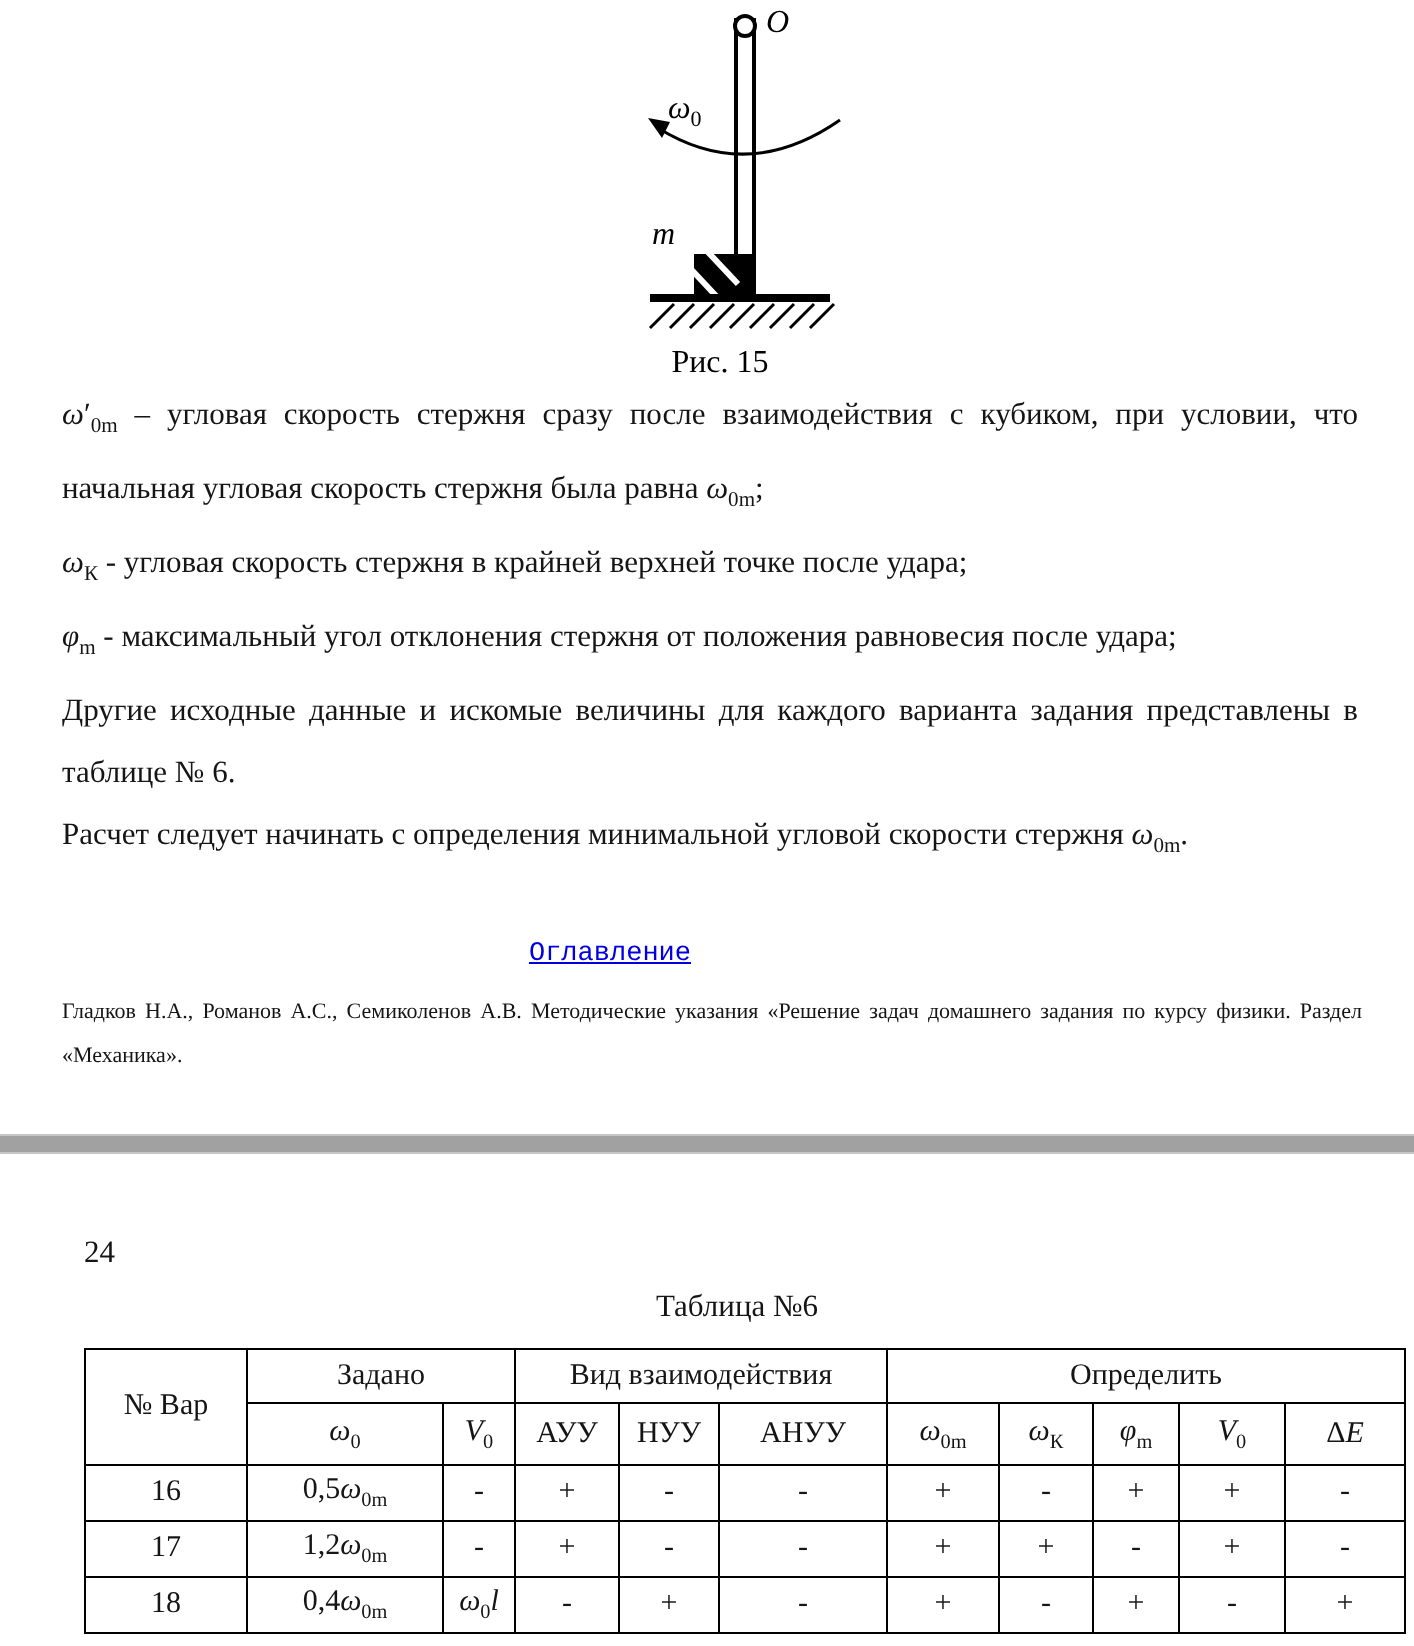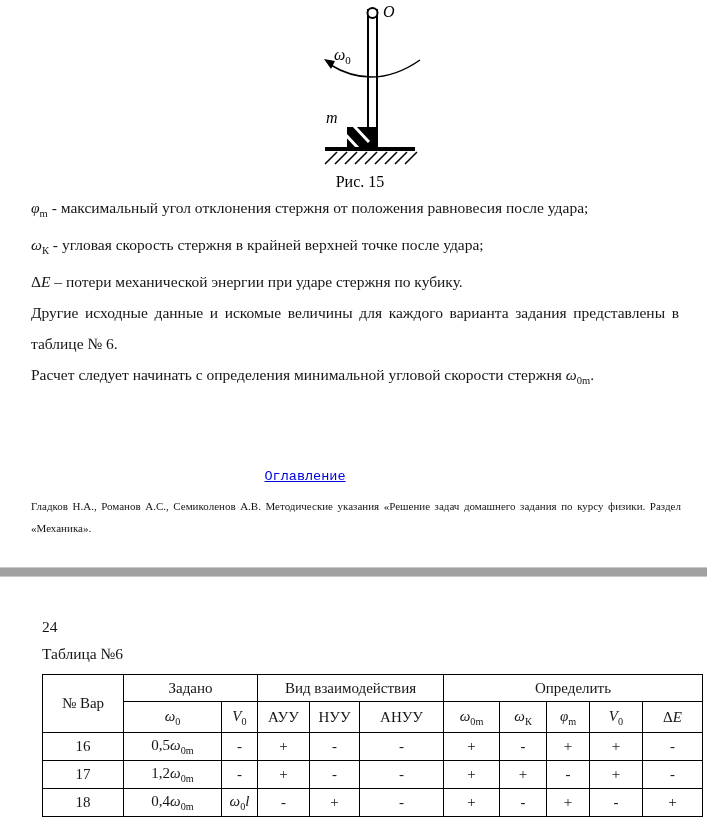--- a/index.html
+++ b/index.html
@@ -34,21 +34,21 @@
               font-size: 11px; line-height: 22px; text-align: justify; color: #151515; }
 
   
   .divider { position: absolute; left: 0; top: 567px; width: 707px; height: 10px;
              border-top: 1px solid #c6c6c6; border-bottom: 1px solid #c6c6c6; }
 
   
   .page-number { position: absolute; left: 42px; top: 618px; width: 660px;
                  font-size: 15.5px; color: #151515; }
   .table-caption { position: absolute; left: 42px; top: 645px; width: 653px;
-                   text-align: left; font-size: 15.5px; color: #151515; }
+                   text-align: center; font-size: 15.5px; color: #151515; }
 
   .table-area { position: absolute; left: 42px; top: 674px; width: 662px; }
   table.variants { border-collapse: collapse; table-layout: fixed; width: 660px; }
   table.variants th, table.variants td {
     border: 1.5px solid #000; font-weight: normal; font-size: 15px;
     text-align: center; vertical-align: middle; padding: 0 2px; color: #151515;
     overflow: hidden; white-space: nowrap; margin-top: 16px;
   }
   tr.h1 { height: 27px; }
   tr.h2 { height: 31px; }
@@ -79,23 +79,23 @@
 
       <path d="M57 152 L45 164 M67 152 L55 164 M77 152 L65 164 M87 152 L75 164 M97 152 L85 164 M107 152 L95 164 M117 152 L105 164 M127 152 L115 164 M137 152 L125 164" stroke="#000" stroke-width="1.5" fill="none"></path>
     </svg>
     <span class="fig-label lbl-O">O</span>
     <span class="fig-label lbl-omega"><i>ω</i><sub>0</sub></span>
     <span class="fig-label lbl-m">m</span>
     <span class="fig-label fig-caption">Рис. 15</span>
   </div>
 
   <div class="paragraphs">
+    <p><i>ω</i>′<sub>0m</sub> – угловая скорость стержня сразу после взаимодействия с кубиком, при условии, что начальная угловая скорость стержня была равна <i>ω</i><sub>0m</sub>;</p>
+    <p><i>ω</i><sub>К</sub> - угловая скорость стержня в крайней верхней точке после удара;</p>
     <p><i>φ</i><sub>m</sub> - максимальный угол отклонения стержня от положения равновесия после удара;</p>
-    <p><i>ω</i><sub>К</sub> - угловая скорость стержня в крайней верхней точке после удара;</p>
-    <p>Δ<i>E</i> – потери механической энергии при ударе стержня по кубику.</p>
     <p>Другие исходные данные и искомые величины для каждого варианта задания представлены в таблице № 6.</p>
     <p>Расчет следует начинать с определения минимальной угловой скорости стержня <i>ω</i><sub>0m</sub>.</p>
   </div>
 
   <div class="toc-link-wrap">
     <a href="#" class="toc-link">Оглавление</a>
   </div>
 
   <p class="citation">Гладков Н.А., Романов А.С., Семиколенов А.В. Методические указания «Решение задач домашнего задания по курсу физики. Раздел «Механика».</p>
 

